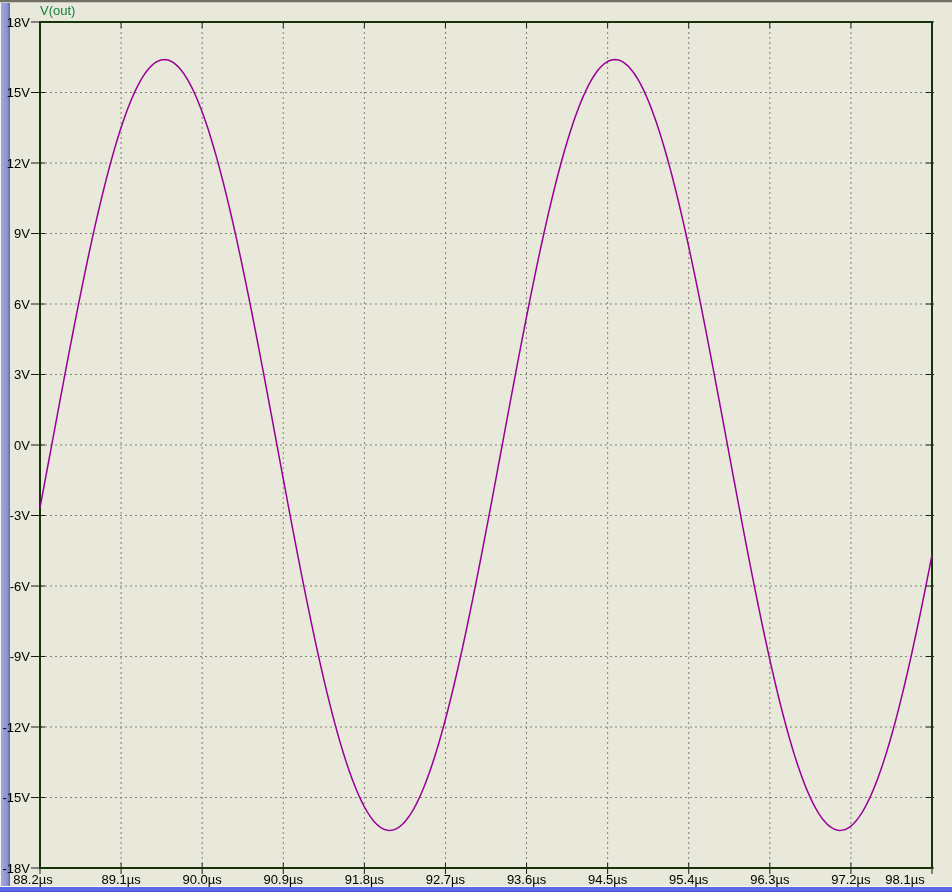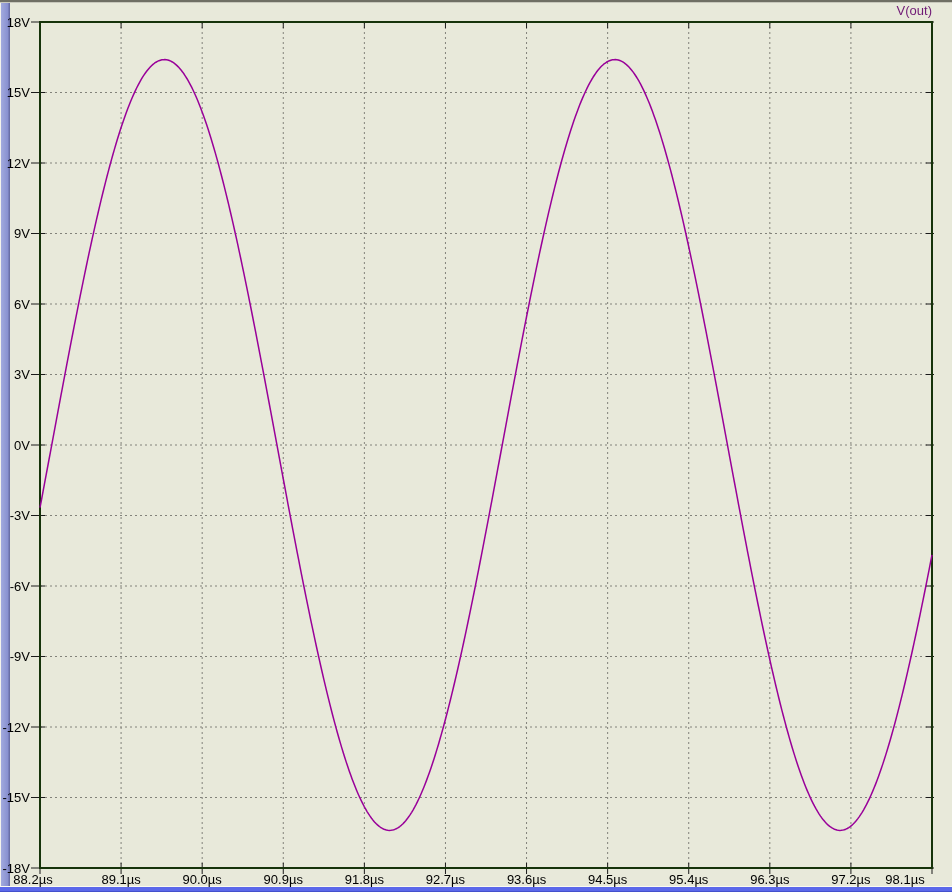--- a/index.html
+++ b/index.html
@@ -17,22 +17,22 @@
   .left-strip{
     position:absolute;top:3px;left:0;width:10px;bottom:5px;
     background:linear-gradient(to right,#f4f3ec 0,#f4f3ec 1px,#a2aade 1px,#8890d0 8px,#6a6fa8 9px,#6a6fa8 10px);
   }
   .bottom-edge{
     position:absolute;left:0;right:0;bottom:0;height:6px;
     background:linear-gradient(to bottom,#fafaf0 0,#fafaf0 1px,#5b68ea 1px,#5b68ea 5px,#4450cc 5px,#4450cc 6px);
   }
   .trace-title{
     position:absolute;top:3px;left:40px;width:892px;
-    text-align:right;font-size:13px;line-height:16px;
-    color:#701a75;cursor:default;user-select:none;
+    text-align:left;font-size:13px;line-height:16px;
+    color:#15803d;cursor:default;user-select:none;
   }
   svg.plot{position:absolute;top:0;left:0;}
   text.tick-label{
     font-family:"Liberation Sans", sans-serif;
     font-size:13px;fill:#000000;
   }
 </style>
 </head>
 <body>
 

